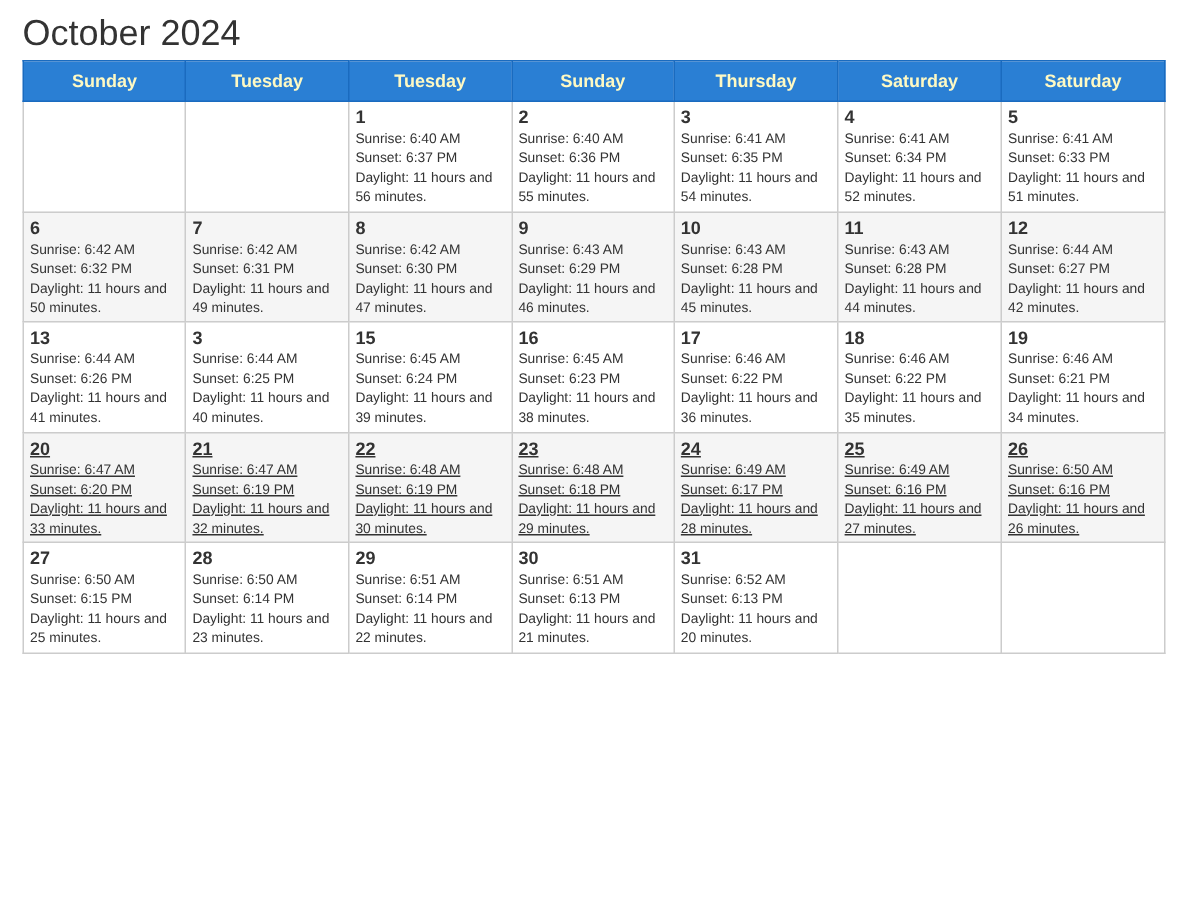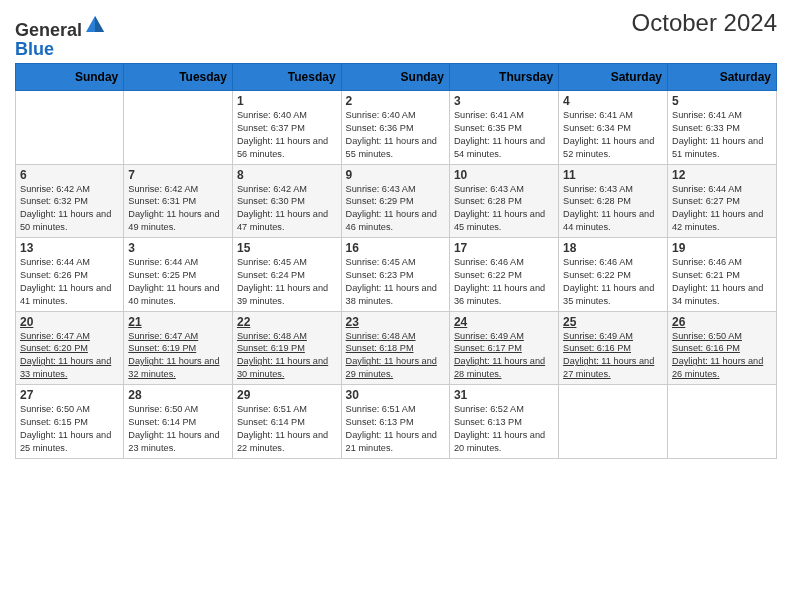--- a/index.html
+++ b/index.html
@@ -52,24 +52,24 @@
       color: #333;
       margin-top: 2px;
     }
     .calendar {
       width: 100%;
       border-collapse: collapse;
       border: 1px solid #ccc;
     }
     .calendar th {
       background-color: #2a7fd4;
-      color: #000000;
+      color: #fef9c3;
       font-size: 12px;
       font-weight: bold;
-      text-align: right;
+      text-align: center;
       padding: 6px 5px;
       border: 1px solid #1a6bbf;
     }
     .calendar td {
       vertical-align: top;
       border: 1px solid #ccc;
       padding: 3px 4px;
       width: 113px;
       min-height: 70px;
       font-size: 9.5px;
@@ -101,29 +101,20 @@
     .row-1 td { background: #fff; }
     .row-2 td { background: #f0f4f8; }
     .row-3 td { background: #fff; }
     .row-4 td { background: #f0f4f8; text-decoration: underline; }
     .row-5 td { background: #fff; }
   </style>
 </head>
 <body>
 
 <div class="header">
-  <div class="logo">
-    <div>
-      <span class="logo-text-general">General</span><svg class="logo-icon" viewBox="0 0 22 22" xmlns="http://www.w3.org/2000/svg">
-          <polygon points="11,2 20,18 2,18" fill="#2a7fd4"></polygon>
-          <polygon points="11,2 20,18 11,18" fill="#1a5fa0"></polygon>
-        </svg><br>
-      <span class="logo-text-blue">Blue</span>
-    </div>
-  </div>
   <div class="title-block">
     <div class="month-title">October 2024</div>
   </div>
 </div>
 
 <table class="calendar">
   <thead>
     <tr>
     <th>Sunday</th>
         <th>Tuesday</th>

